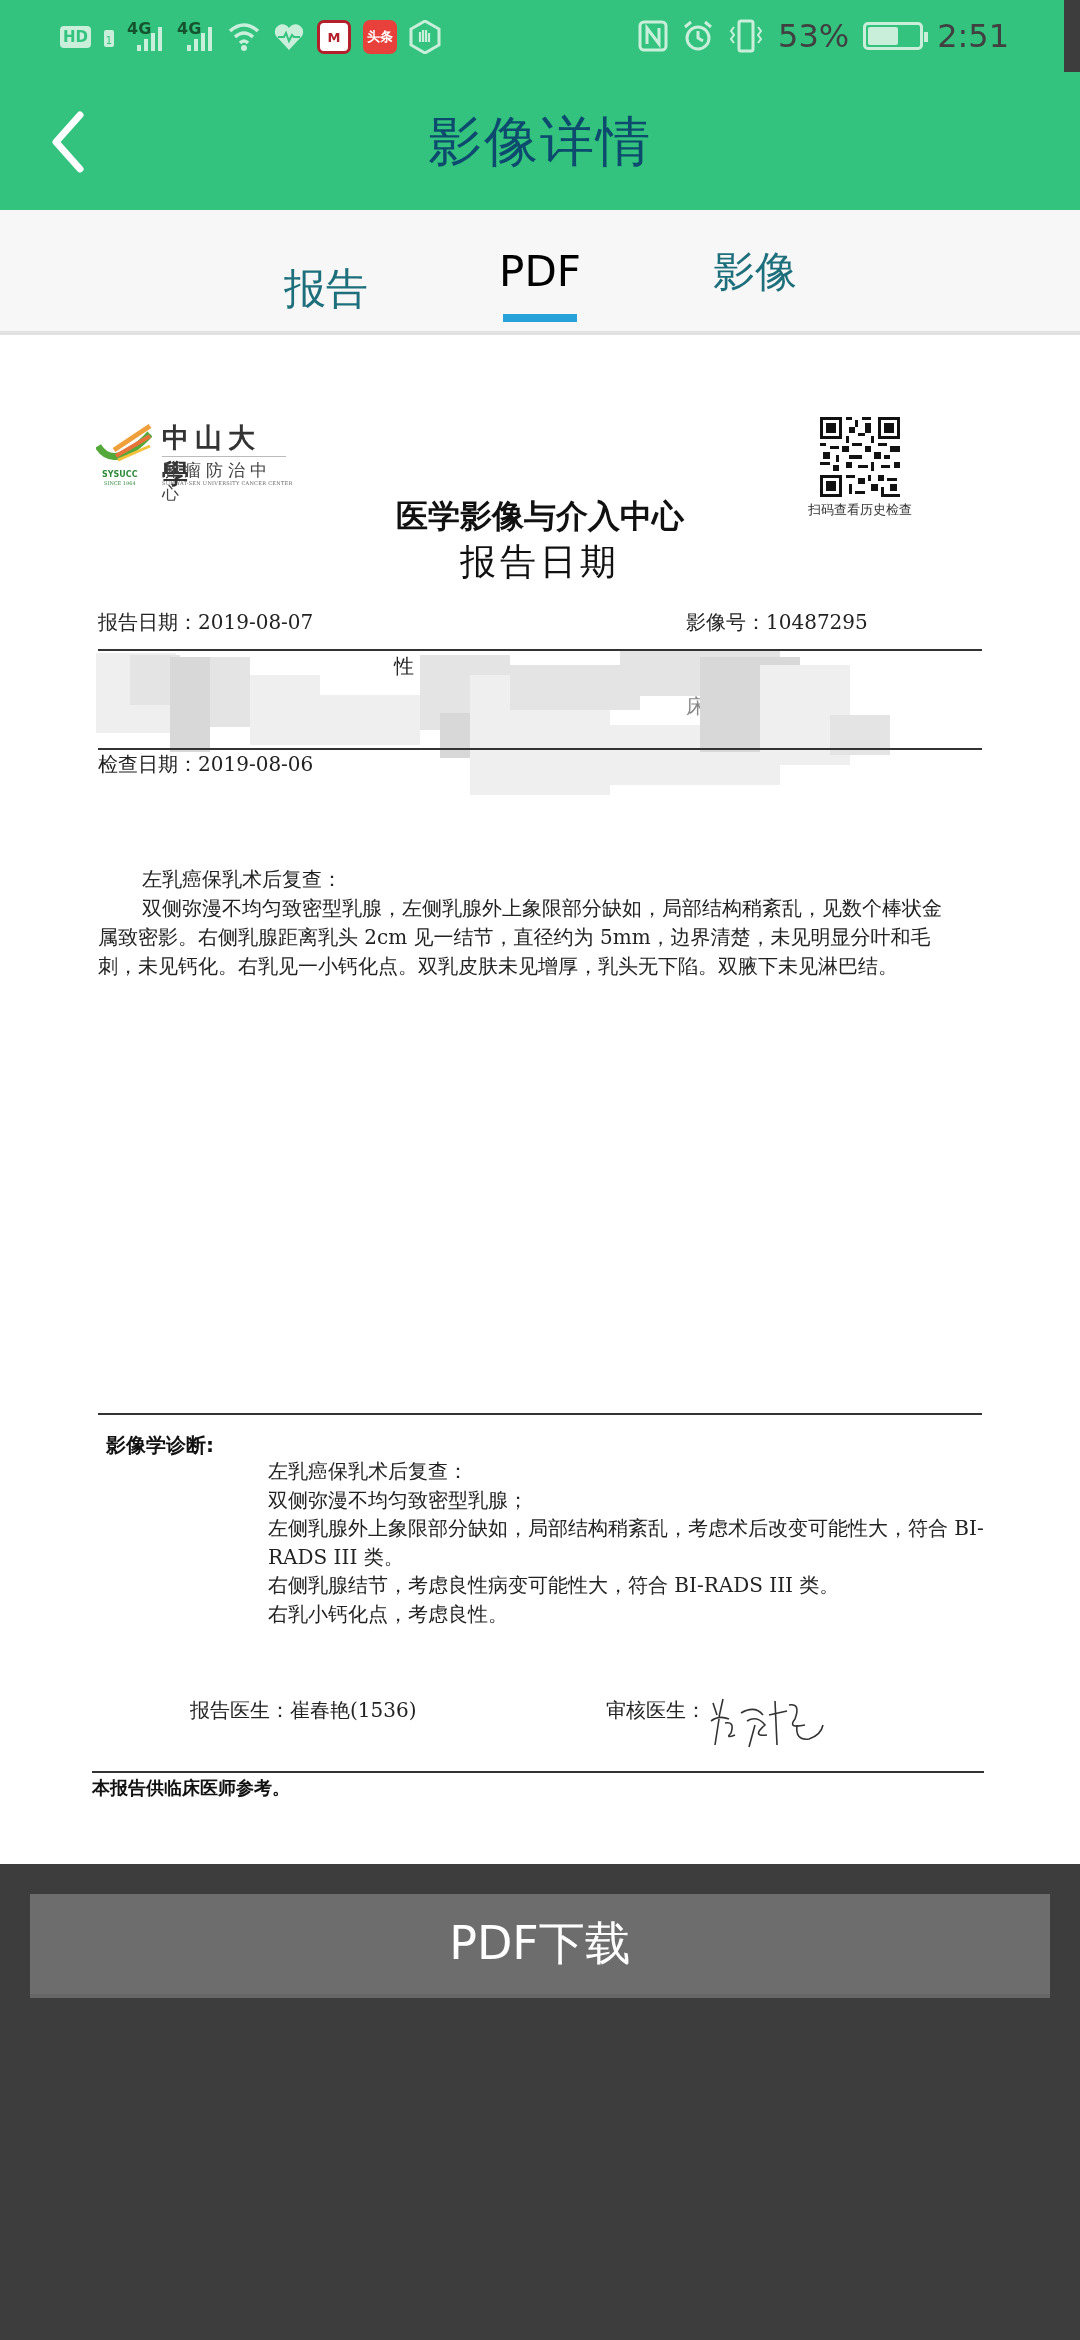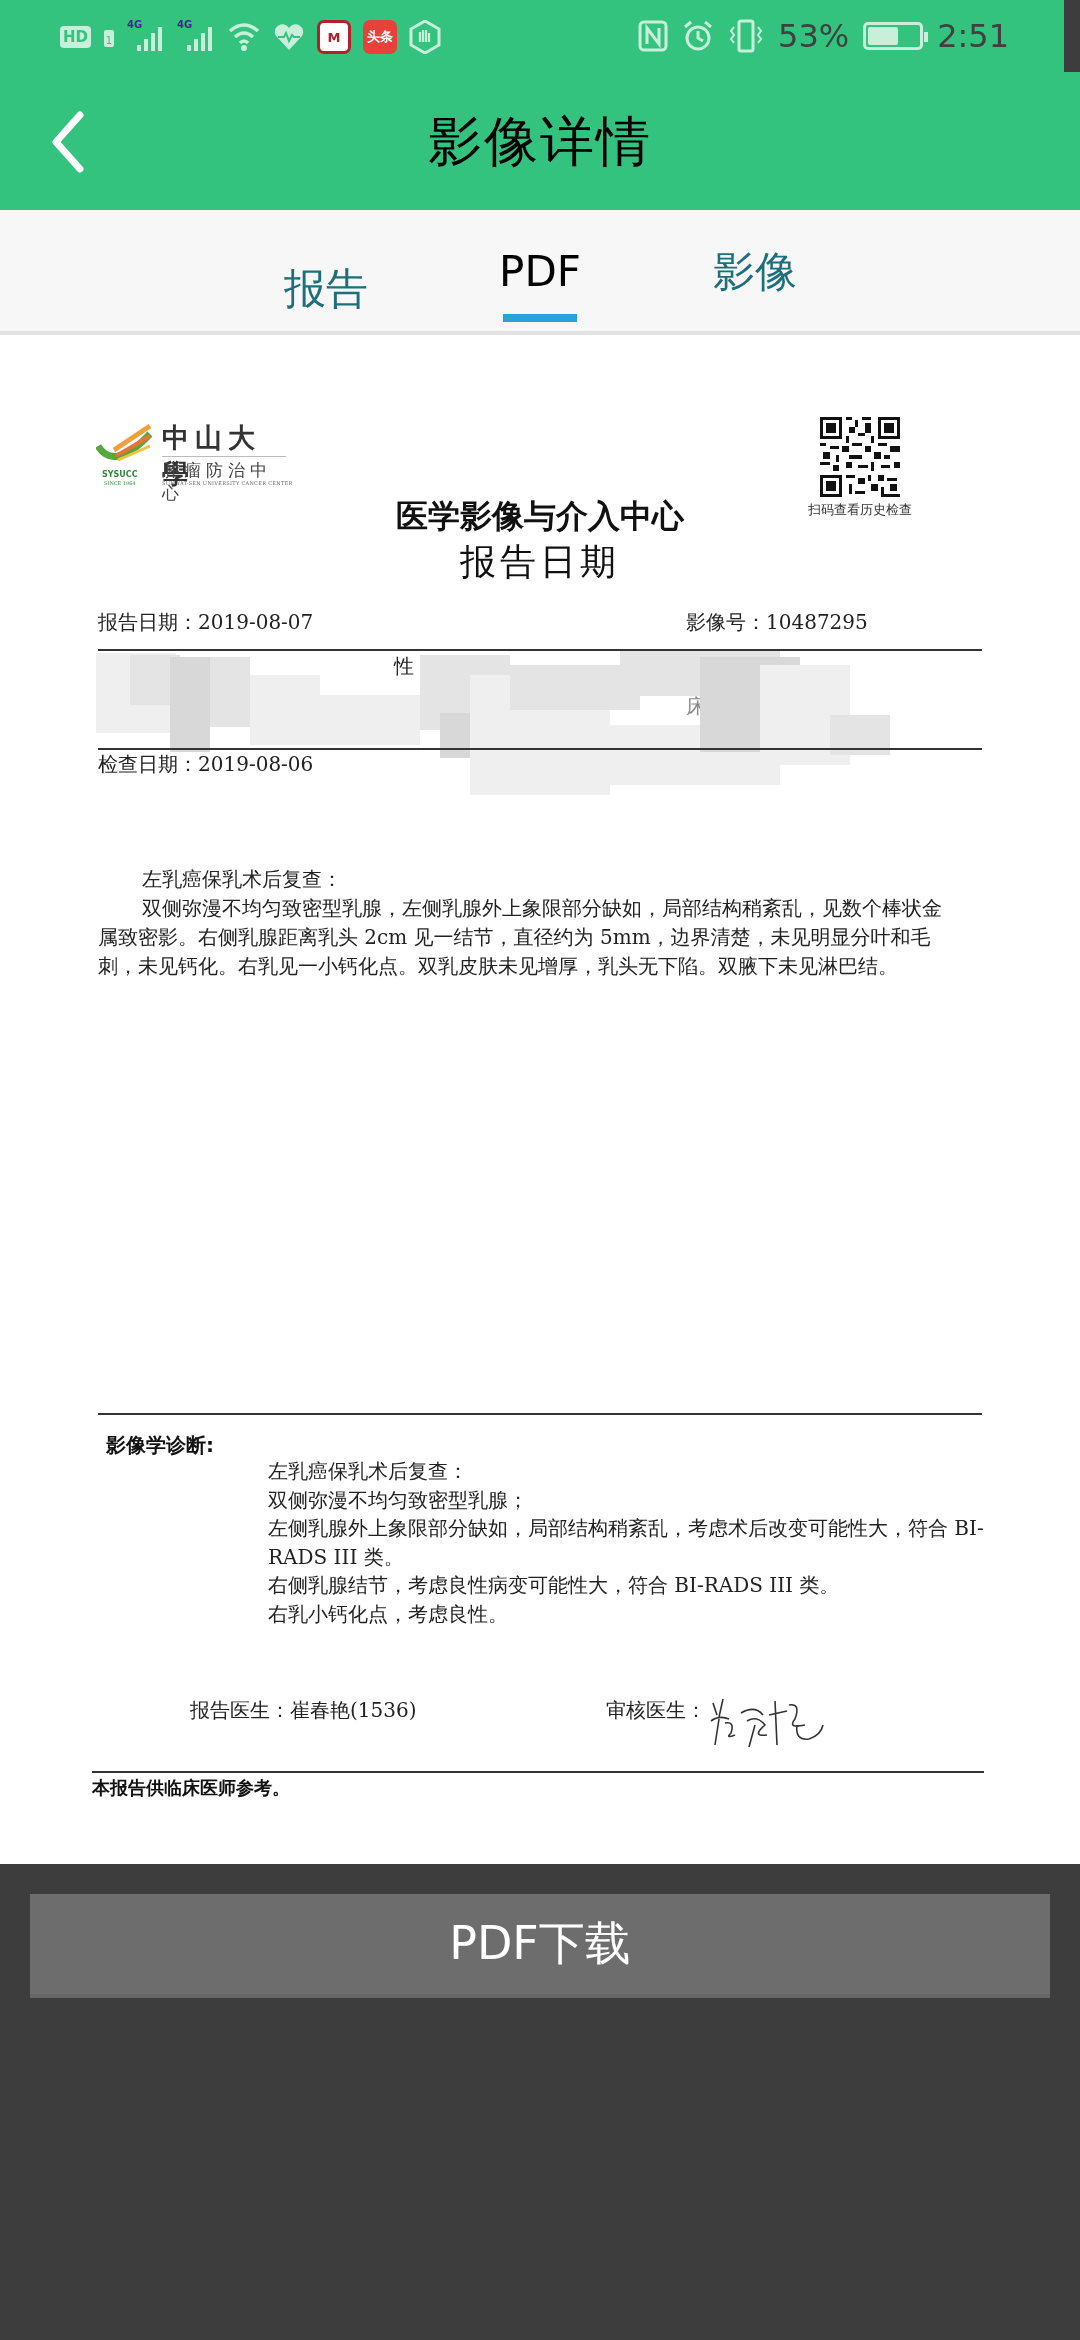--- a/index.html
+++ b/index.html
@@ -5,35 +5,35 @@
   * { margin: 0; padding: 0; box-sizing: border-box; }
   html, body { width: 1080px; height: 2340px; overflow: hidden; background: #3d3d3d; }
   body { position: relative; font-family: "DejaVu Sans", "Liberation Sans", sans-serif; }
 
   
   .statusbar { position: absolute; left: 0; top: 0; width: 1064px; height: 72px; background: #33c37f; color: #c9efdb; }
   .sb-left { position: absolute; left: 60px; top: 18px; height: 38px; display: flex; align-items: center; gap: 12px; }
   .sb-right { position: absolute; right: 55px; top: 14px; height: 44px; display: flex; align-items: center; gap: 14px; font-size: 32px; color: #404040; }
   .ico { display: inline-flex; align-items: center; justify-content: center; }
   .hd { background: #c9efdb; color: #33c37f; font-size: 15px; font-weight: bold; border-radius: 4px; padding: 2px 3px; }
-  .sig { font-size: 10px; color: #4c1d95; position: relative; width: 38px; height: 32px; }
+  .sig { font-size: 16px; color: #14532d; position: relative; width: 38px; height: 32px; }
   .sig .lbl { position: absolute; left: 0; top: -2px; font-weight: bold; }
   .sig .bars { position: absolute; left: 10px; bottom: 2px; display: flex; align-items: flex-end; gap: 3px; }
   .sig .bars i { display: block; width: 4px; background: #c9efdb; }
   .app-badge { width: 34px; height: 34px; border-radius: 7px; display: inline-flex; align-items: center; justify-content: center; font-size: 13px; font-weight: bold; color: #fff; }
   .app-cmb { background: #fff; border: 3px solid #b3202c; color: #b3202c; }
   .app-tt { background: #e8403a; }
   .battery { width: 60px; height: 28px; border: 3px solid #c9efdb; border-radius: 5px; position: relative; display: inline-block; }
   .battery:after { content: ""; position: absolute; right: -8px; top: 7px; width: 4px; height: 10px; background: #c9efdb; }
   .battery .fill { position: absolute; left: 2px; top: 2px; bottom: 2px; width: 55%; background: #c9efdb; border-radius: 2px; }
 
   
   .appbar { position: absolute; left: 0; top: 72px; width: 1080px; height: 138px; background: #33c37f; }
   .back-btn { position: absolute; left: 28px; top: 30px; width: 80px; height: 80px; display: flex; align-items: center; justify-content: center; cursor: pointer; }
-  .page-title { position: absolute; left: 0; right: 0; top: 38px; text-align: center; color: #000000; font-size: 54px; line-height: 64px; letter-spacing: 2px; }
+  .page-title { position: absolute; left: 0; right: 0; top: 38px; text-align: center; color: #0c4a6e; font-size: 54px; line-height: 64px; letter-spacing: 2px; }
 
   
   .tabbar { position: absolute; left: 0; top: 210px; width: 1080px; height: 125px; background: #f7f7f7; border-bottom: 4px solid #e2e2e2; }
   .tab { position: absolute; top: 32px; height: 60px; font-size: 42px; line-height: 60px; color: #1e6f7c; cursor: pointer; text-align: center; }
   .tab.active { color: #000000; }
   .tab-underline { position: absolute; top: 104px; left: 503px; width: 74px; height: 8px; background: #27a3d9; }
 
   
   .doc { position: absolute; left: 0; top: 335px; width: 1080px; height: 1529px; background: #ffffff; color: #1a1a1a; font-family: "DejaVu Serif", "Liberation Serif", serif; }
   .logo { position: absolute; left: 96px; top: 85px; width: 190px; height: 70px; }

